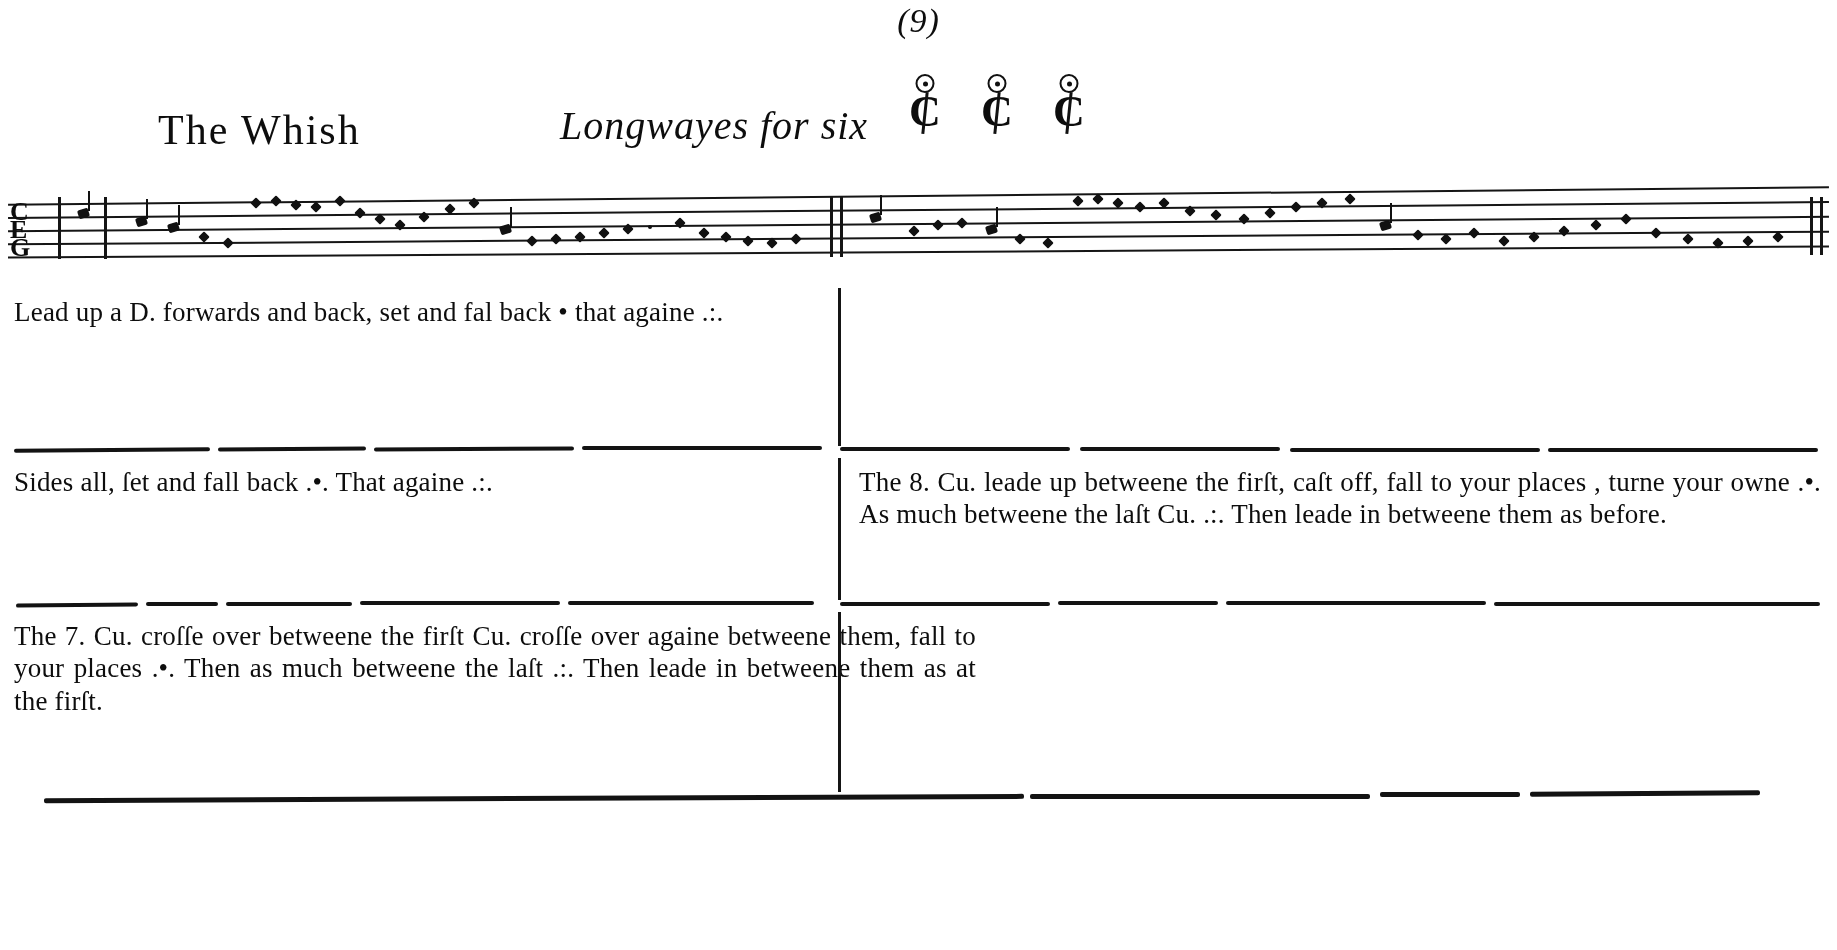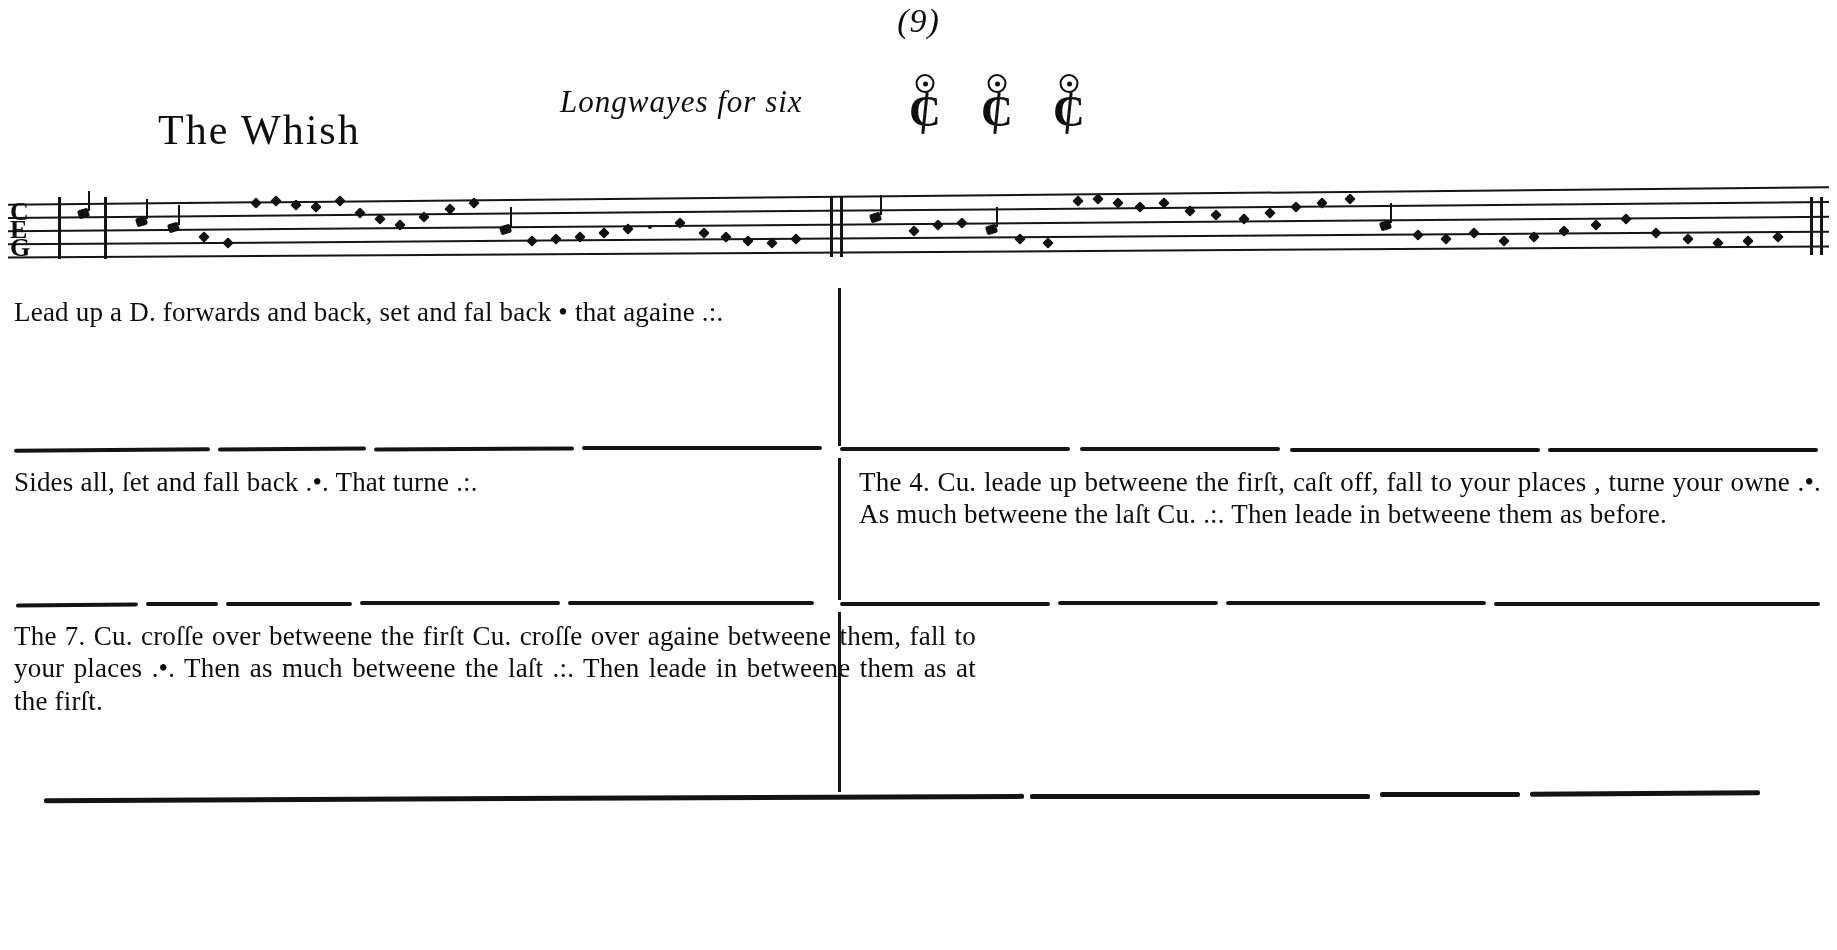--- a/index.html
+++ b/index.html
@@ -42,22 +42,22 @@
     left: 158px;
     top: 0px;
     font-size: 42px;
     letter-spacing: 2px;
     font-family: "Liberation Serif", serif;
     margin-top: 28px;
   }
   #formation {
     position: absolute;
     left: 560px;
-    top: 6px;
-    font-size: 31px;
+    top: 24px;
+    font-size: 40px;
     font-style: italic;
     letter-spacing: 1px;
   }
   
   #timesig-group {
     position: absolute;
     left: 905px;
     top: -6px;
     display: flex;
     gap: 32px;
@@ -366,24 +366,24 @@
     <span class="seg" style="left:582px; top:0px; width:240px;"></span>
     <span class="seg" style="left:840px; top:1px; width:230px;"></span>
     <span class="seg" style="left:1080px; top:1px; width:200px;"></span>
     <span class="seg" style="left:1290px; top:2px; width:250px;"></span>
     <span class="seg" style="left:1548px; top:2px; width:270px;"></span>
   </div>
 
   <div class="row" style="min-height:142px;">
     <div class="vsep" style="height:142px;"></div>
     <div class="cell left">
-      <p>Sides all, ſet and fall back .•. That turne .:.</p>
+      <p>Sides all, ſet and fall back .•. That againe .:.</p>
     </div>
     <div class="cell right">
-      <p>The 4. Cu. leade up betweene the firſt, caſt off, fall to your places , turne your owne .•. As much betweene the laſt Cu. .:. Then leade in betweene them as before.</p>
+      <p>The 8. Cu. leade up betweene the firſt, caſt off, fall to your places , turne your owne .•. As much betweene the laſt Cu. .:. Then leade in betweene them as before.</p>
     </div>
   </div>
 
   <div class="rule">
     <span class="seg" style="left:16px;  top:3px; width:122px; transform:rotate(-0.6deg);"></span>
     <span class="seg" style="left:146px; top:2px; width:72px;"></span>
     <span class="seg" style="left:226px; top:2px; width:126px;"></span>
     <span class="seg" style="left:360px; top:1px; width:200px;"></span>
     <span class="seg" style="left:568px; top:1px; width:246px;"></span>
     <span class="seg" style="left:840px; top:2px; width:210px;"></span>

